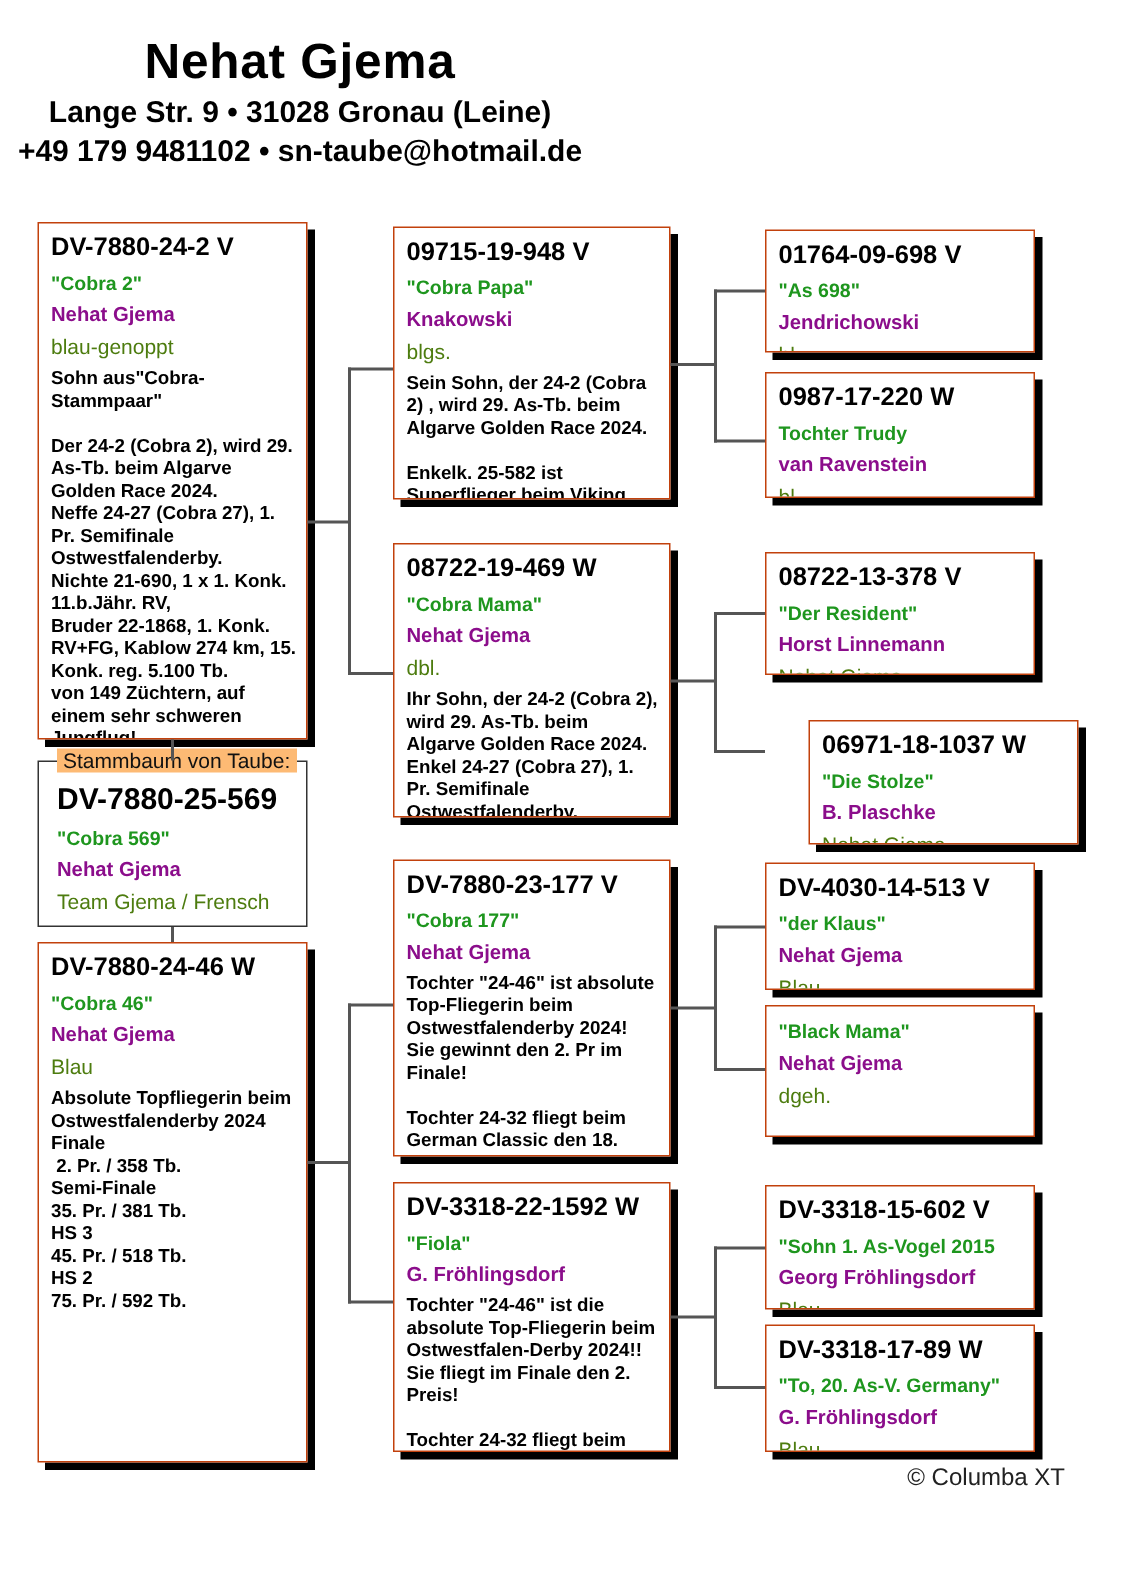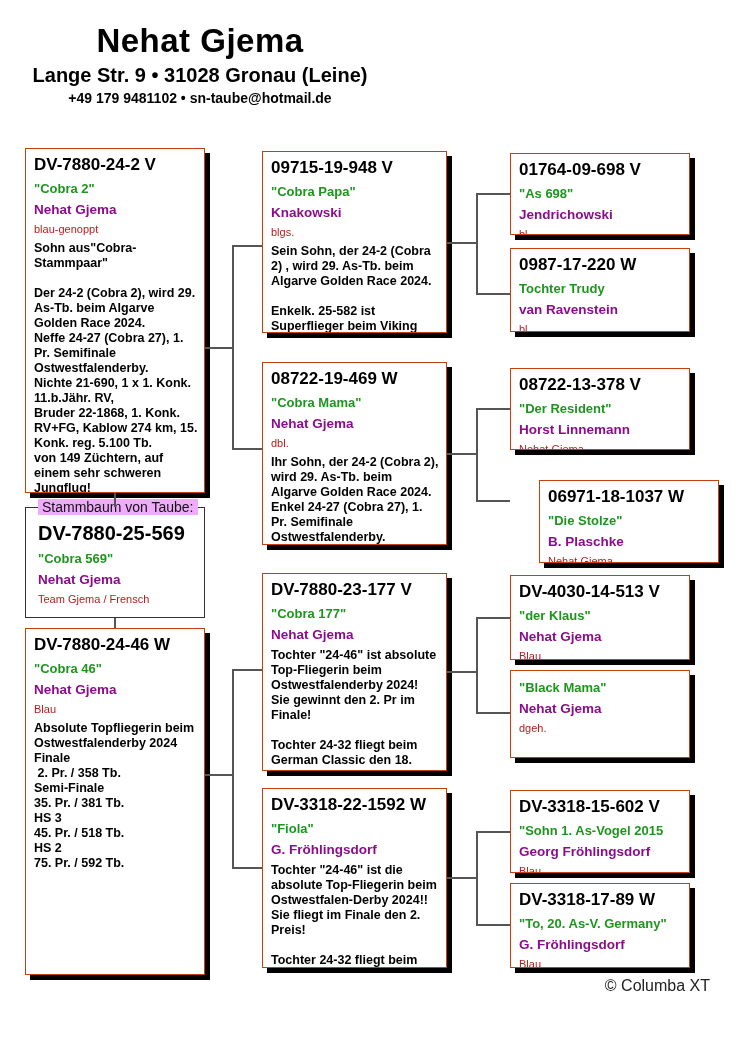--- a/index.html
+++ b/index.html
@@ -5,41 +5,41 @@
   html,body{margin:0;padding:0;}
   body{
     width:750px;height:1060px;position:relative;background:#ffffff;
     font-family:"Liberation Sans","DejaVu Sans",sans-serif;color:#000;
     overflow:hidden;
   }
   
   .hdr{position:absolute;left:0;top:22px;width:400px;text-align:center;}
   .hdr-name{font-size:33px;font-weight:bold;letter-spacing:0.5px;}
   .hdr-address{font-size:20px;font-weight:bold;margin-top:4px;}
-  .hdr-contact{font-size:14px;font-weight:bold;margin-top:3px;}
+  .hdr-contact{font-size:20px;font-weight:bold;margin-top:3px;}
   
   .pbox{
     position:absolute;background:#fff;border:1px solid #c2410c;
     box-shadow:5px 5px 0 #000;box-sizing:border-box;
     padding:3px 6px 0 8px;overflow:hidden;
   }
   .ring{font-size:17px;font-weight:bold;margin:3px 0 2px;}
   .line{margin:6px 0;font-size:13px;}
   .line:empty{display:none;}
   .pname{color:#1e961e;font-weight:bold;}
   .owner{color:#8b0d8b;font-weight:bold;font-size:13.5px;}
-  .colorline{color:#b91c1c;font-size:11px;}
+  .colorline{color:#4d7c0f;font-size:14px;}
   .notes{font-size:12.5px;font-weight:bold;line-height:1.2;white-space:pre-wrap;margin-top:5px;}
   
   .subject{
     position:absolute;border:1px solid #333;background:#fff;
     box-sizing:border-box;padding:6px 6px 0 12px;
   }
   .subject .legend{
-    position:absolute;top:-9px;left:12px;background:#f0abfc;
+    position:absolute;top:-9px;left:12px;background:#fdba74;
     padding:0 4px;font-size:14px;font-weight:normal;color:#111;text-align:right;
   }
   .subject .ring{font-size:20px;margin-top:8px;}
   
   .hline,.vline{position:absolute;background:#555;}
   .hline{height:2px;}
   .vline{width:2px;}
   
   .credit{position:absolute;left:560px;top:977px;width:150px;text-align:right;
           font-size:16px;color:#222;}

